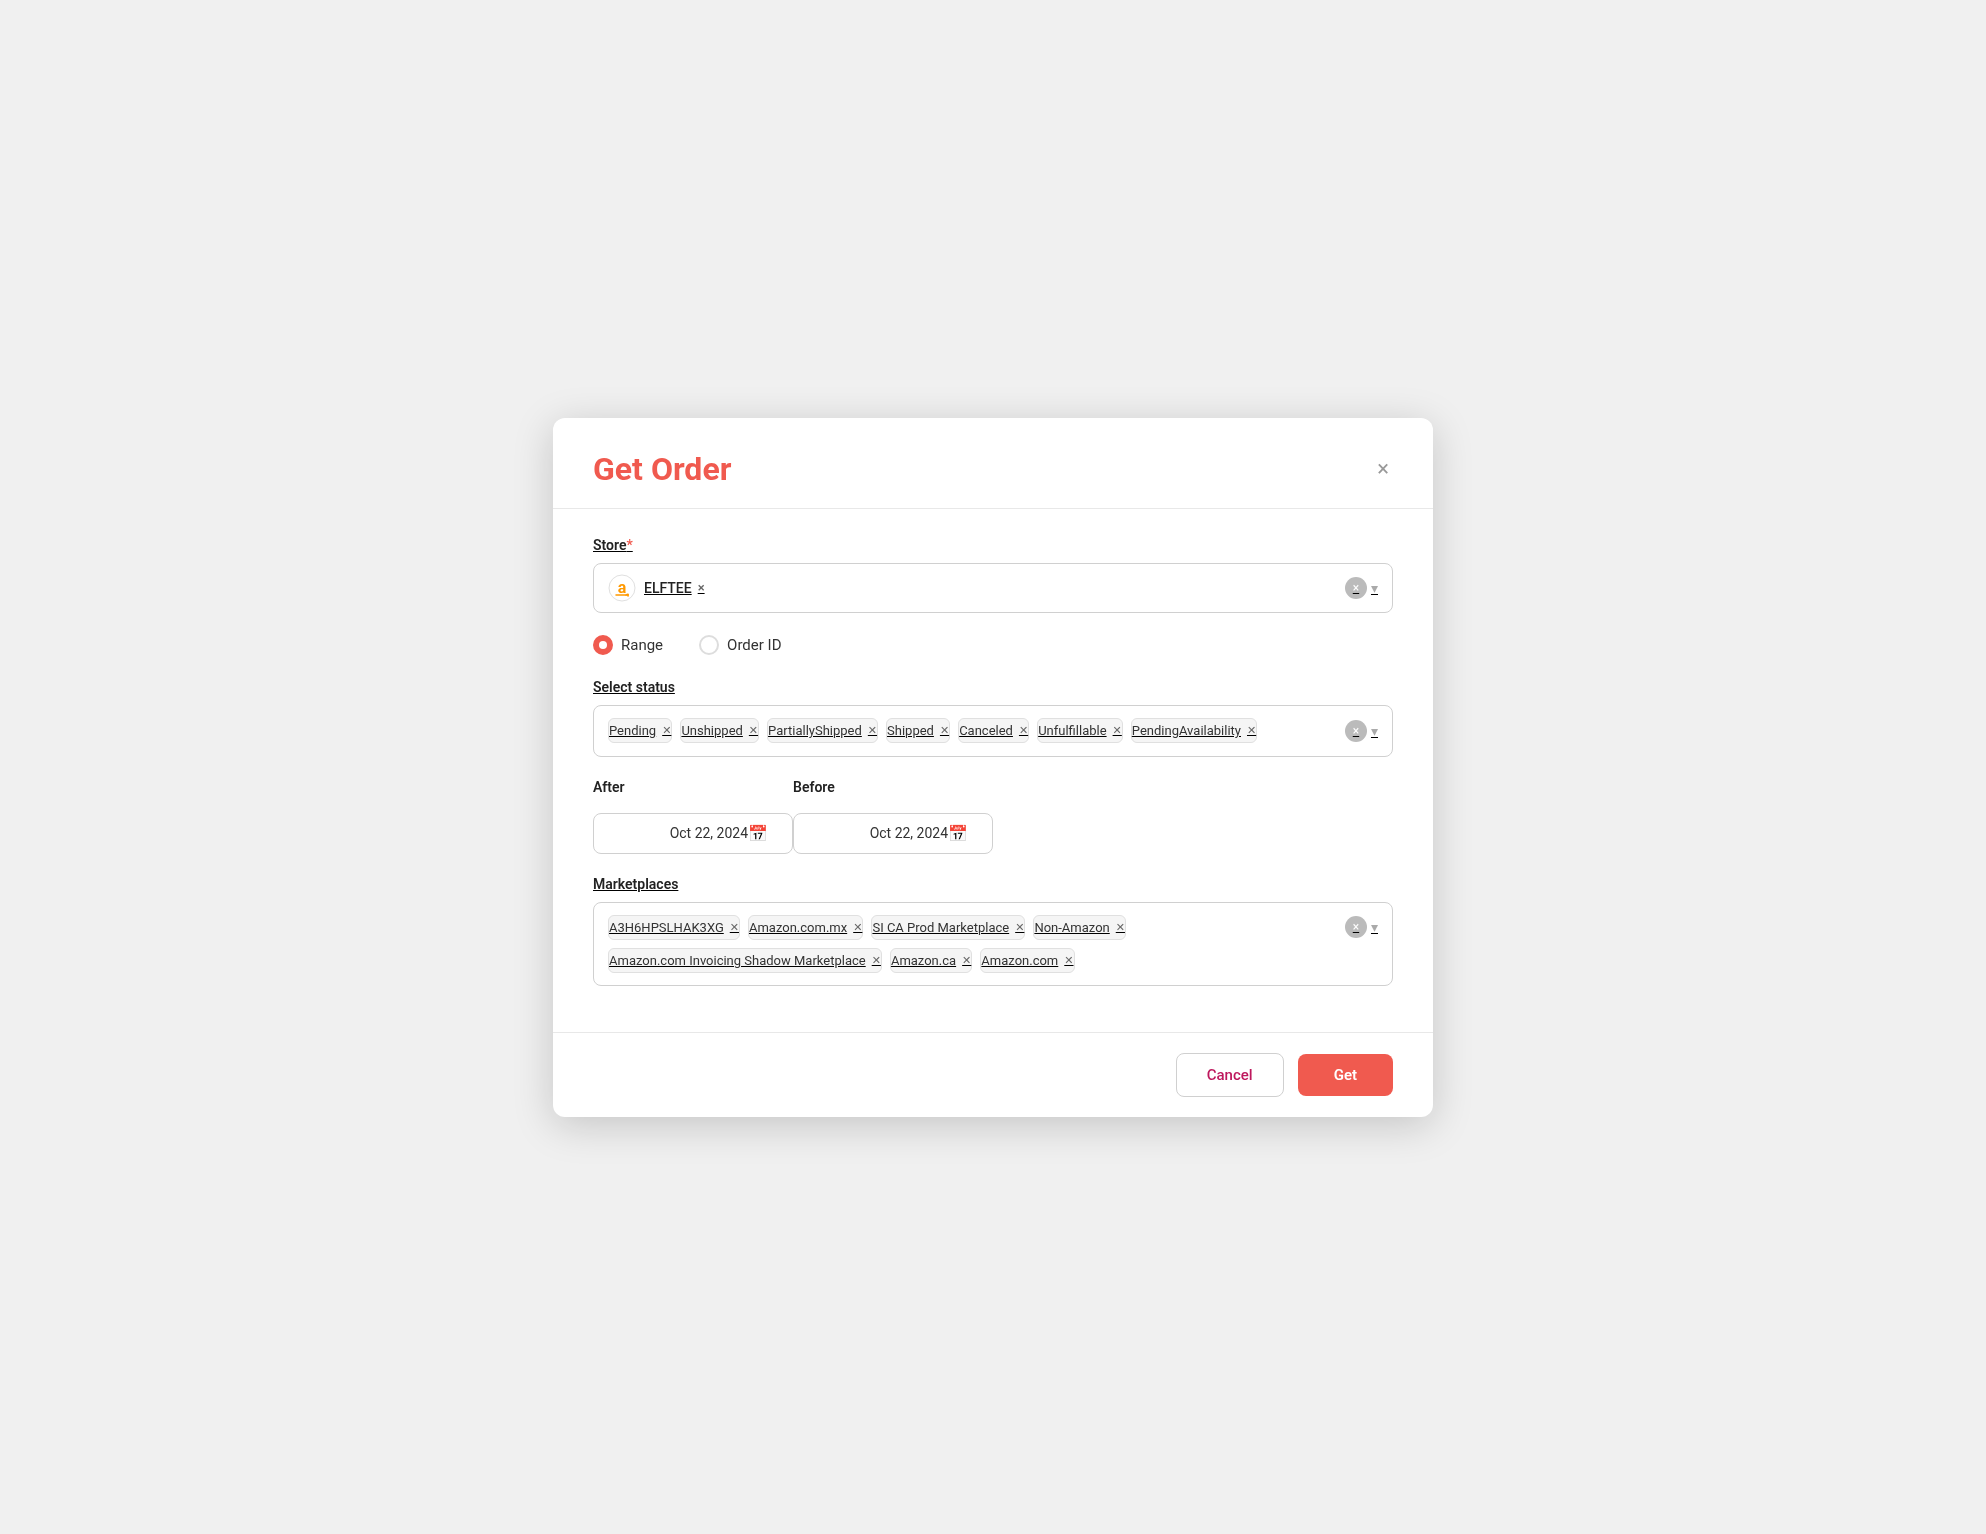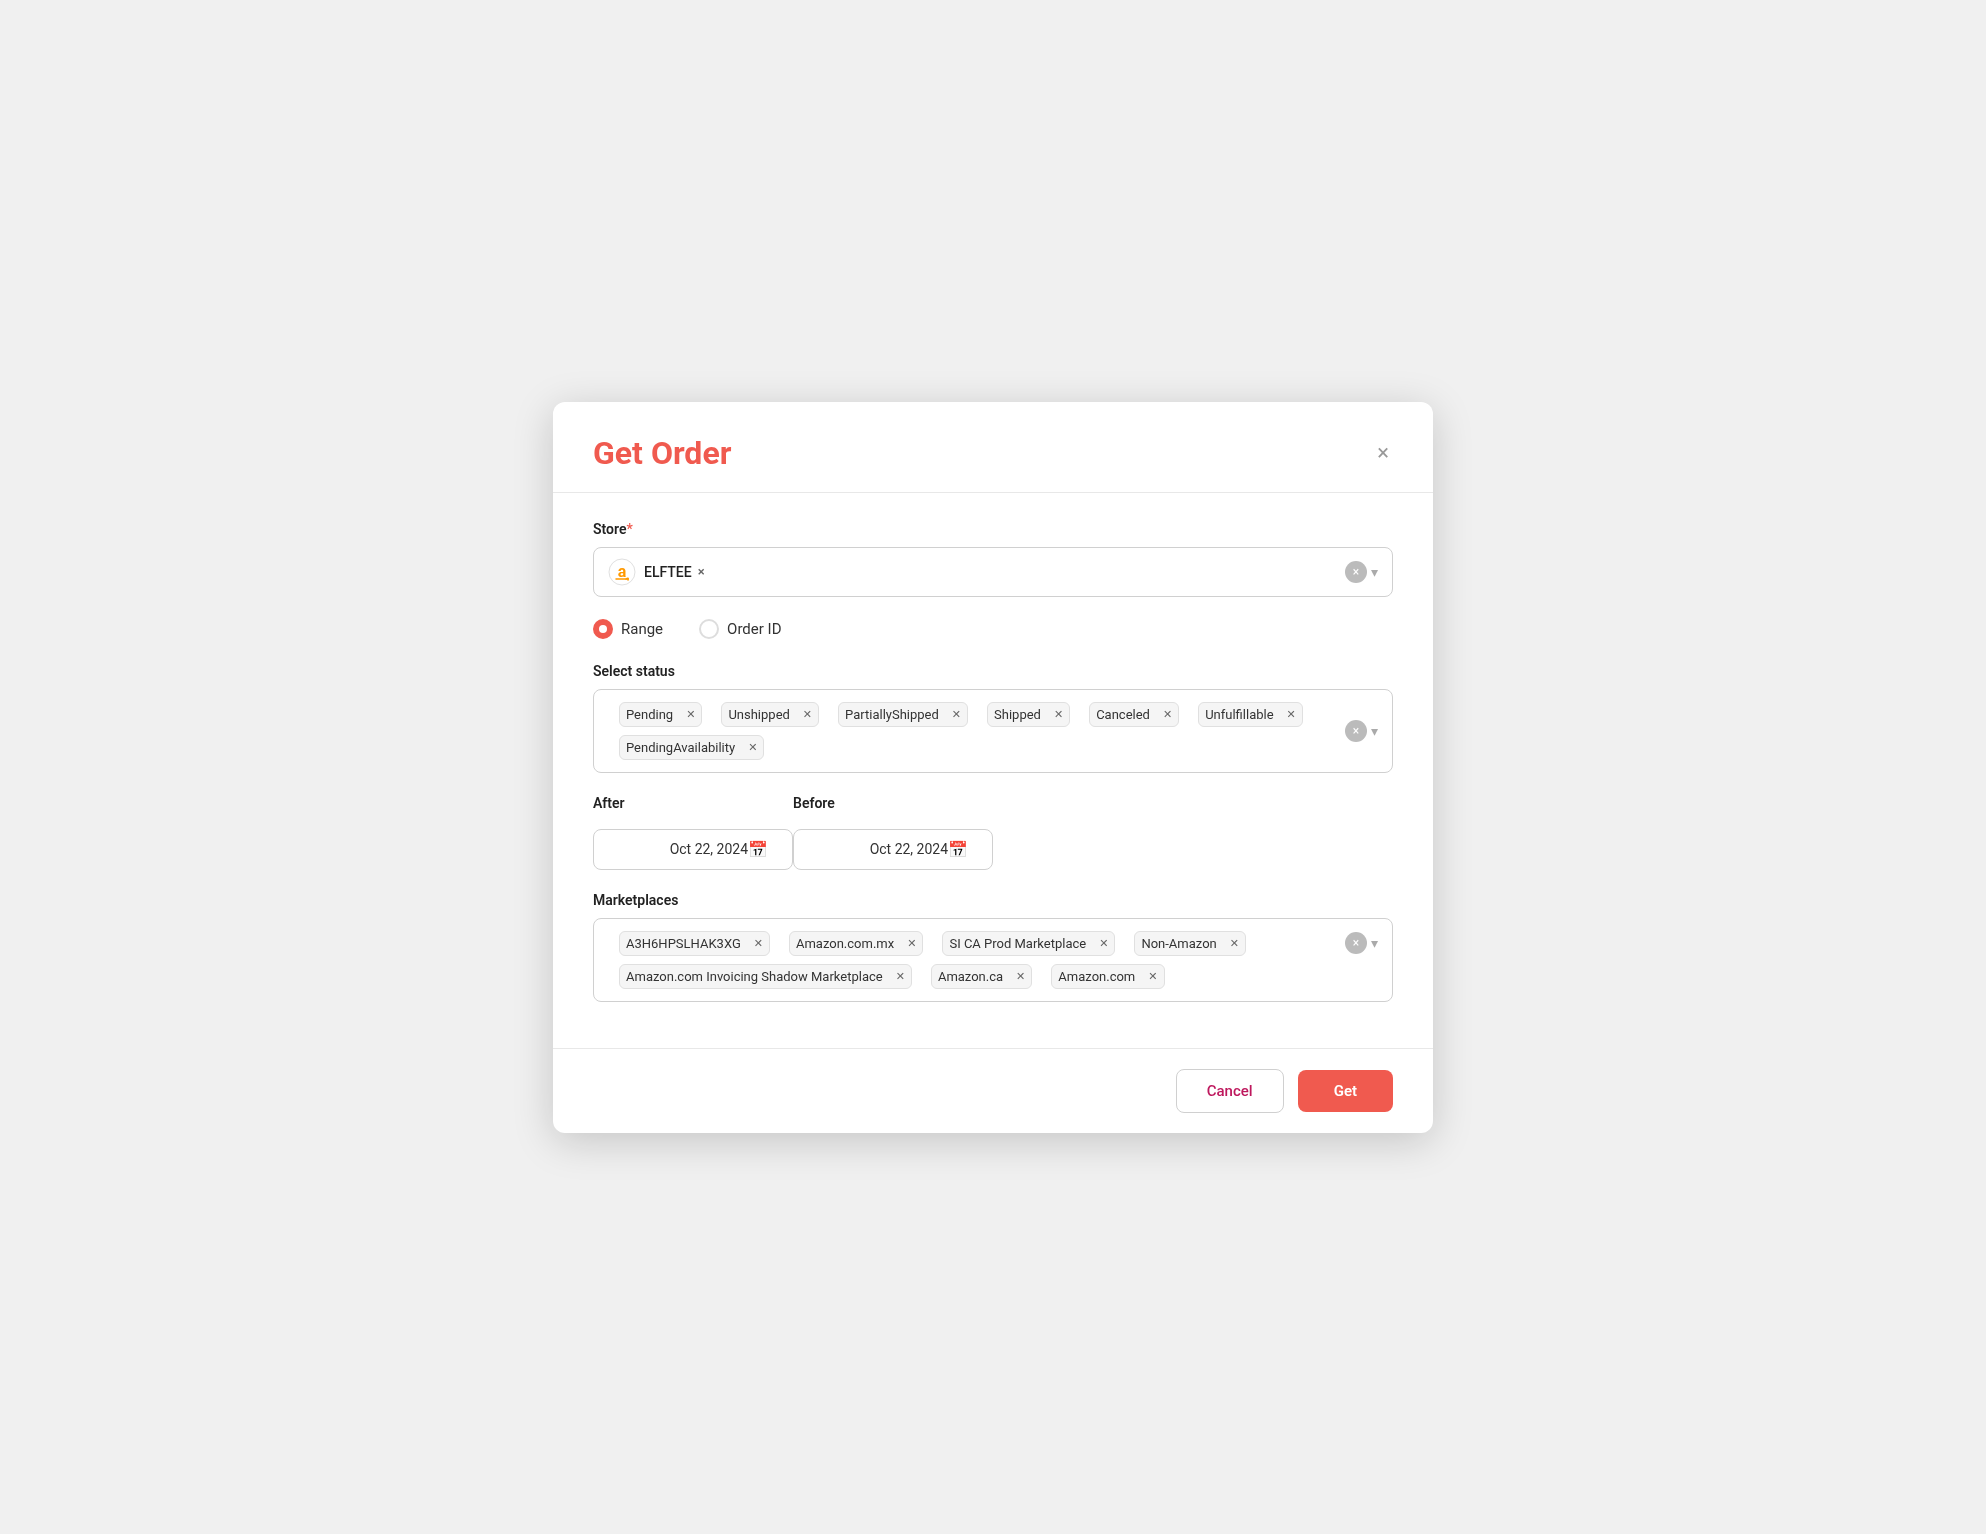--- a/index.html
+++ b/index.html
@@ -166,20 +166,21 @@
     .radio-circle.selected::after {
       content: '';
       width: 8px;
       height: 8px;
       border-radius: 50%;
       background: white;
     }
 
     .section {
       margin-bottom: 22px;
+      text-decoration: underline;
     }
 
     .tags-container {
       border: 1.5px solid #d0d0d0;
       border-radius: 8px;
       padding: 12px 14px;
       min-height: 52px;
       display: flex;
       flex-wrap: wrap;
       gap: 8px;
@@ -190,29 +191,28 @@
     .tags-left {
       display: flex;
       flex-wrap: wrap;
       gap: 8px;
       flex: 1;
     }
 
     .tag {
       display: inline-flex;
       align-items: center;
-      gap: 13px;
+      gap: 6px;
       background: #f5f5f5;
       border: 1px solid #e0e0e0;
       border-radius: 6px;
-      padding: 4px 6px;
+      padding: 4px 0;
       font-size: 13px;
       color: #333;
       white-space: nowrap;
-      margin-left: 11px;
     }
 
     .tag-x {
       cursor: pointer;
       color: #666;
       font-size: 11px;
     }
 
     .dates-row {
       display: flex;

